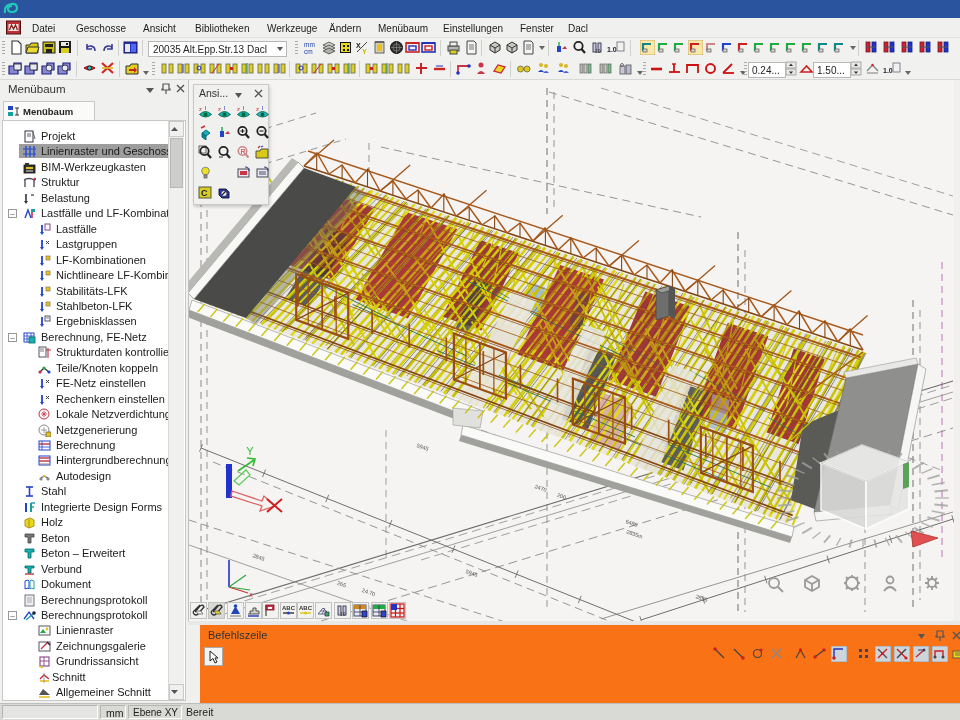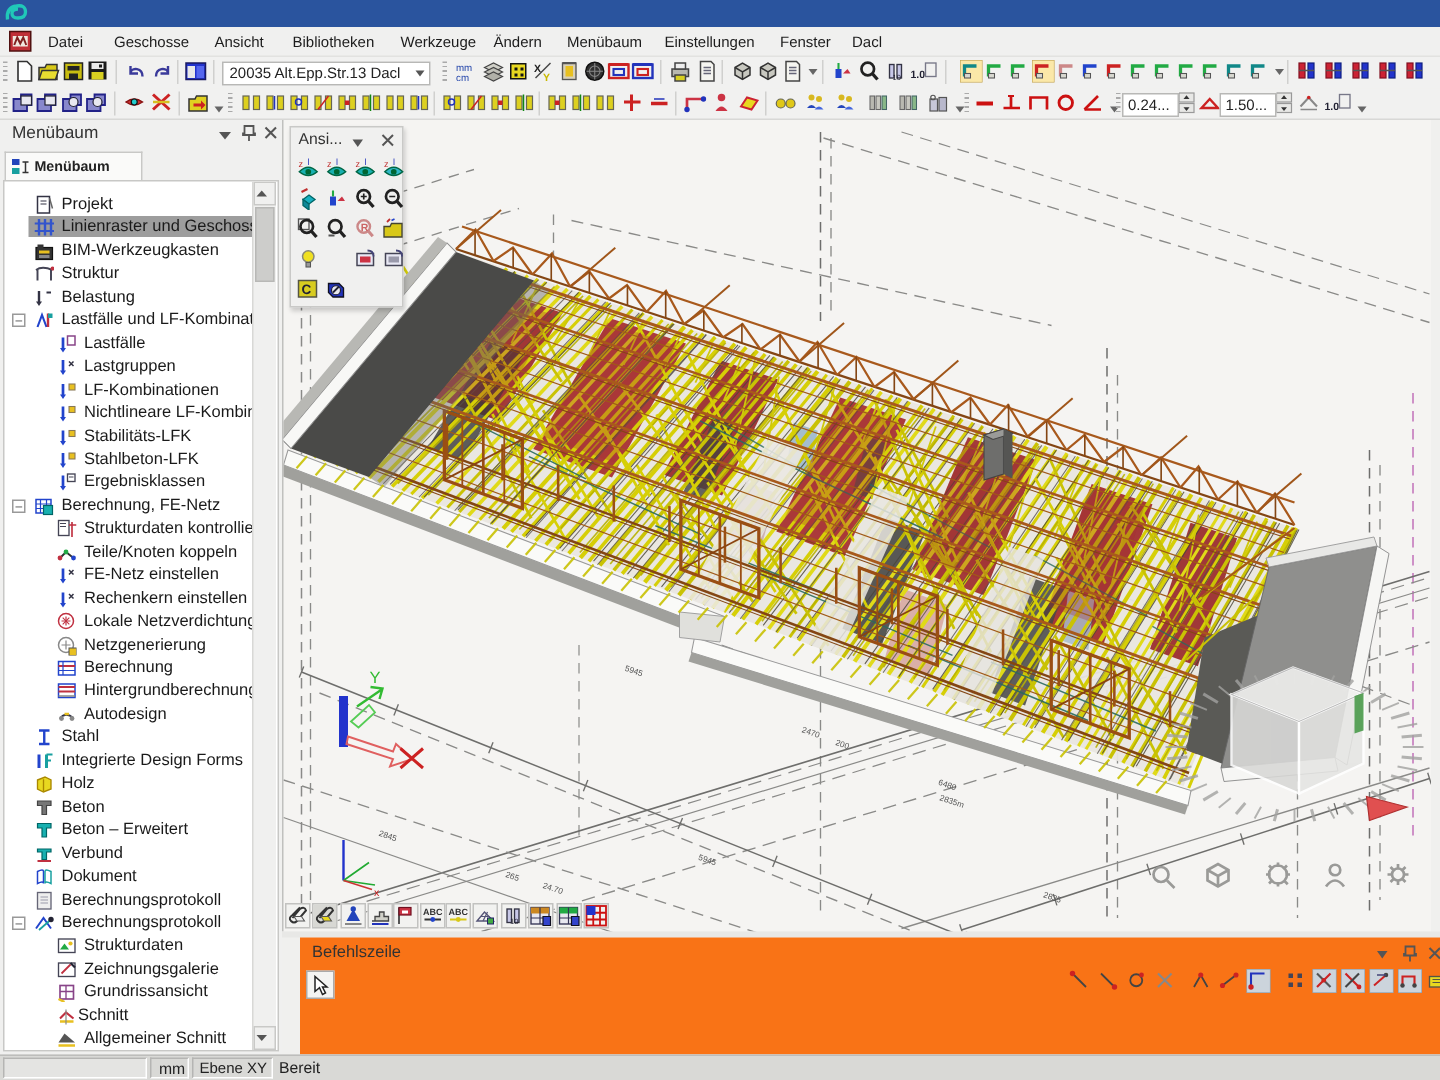--- a/index.html
+++ b/index.html
@@ -1019,21 +1019,21 @@
         <span class="lbl" style="left:38px">Berechnungsprotokoll</span>
       </div>
       <div class="trow" style="top:502.4px;">
         <div class="tico" style="left:35px">
           <svg width="13" height="13" viewBox="0 0 13 13">
             <rect x="1" y="2" width="11" height="9" fill="#fff" stroke="#445" stroke-width="0.9"></rect>
             <path d="M2 9 L5 5 L8 9 Z" fill="#22aa44"></path>
             <circle cx="9" cy="5" r="1.4" fill="#e8c020"></circle>
           </svg>
         </div>
-        <span class="lbl" style="left:53px">Strukturdaten</span>
+        <span class="lbl" style="left:53px">Linienraster</span>
       </div>
       <div class="trow" style="top:517.8px;">
         <div class="tico" style="left:35px">
           <svg width="13" height="13" viewBox="0 0 13 13">
             <rect x="1" y="2" width="11" height="9" fill="#fff" stroke="#445" stroke-width="0.9"></rect>
             <line x1="3" y1="9" x2="9" y2="3" stroke="#c03040" stroke-width="1.2"></line>
             <path d="M9 2 L12 5" fill="none" stroke="#223" stroke-width="1.4"></path>
           </svg>
         </div>
         <span class="lbl" style="left:53px">Zeichnungsgalerie</span>

